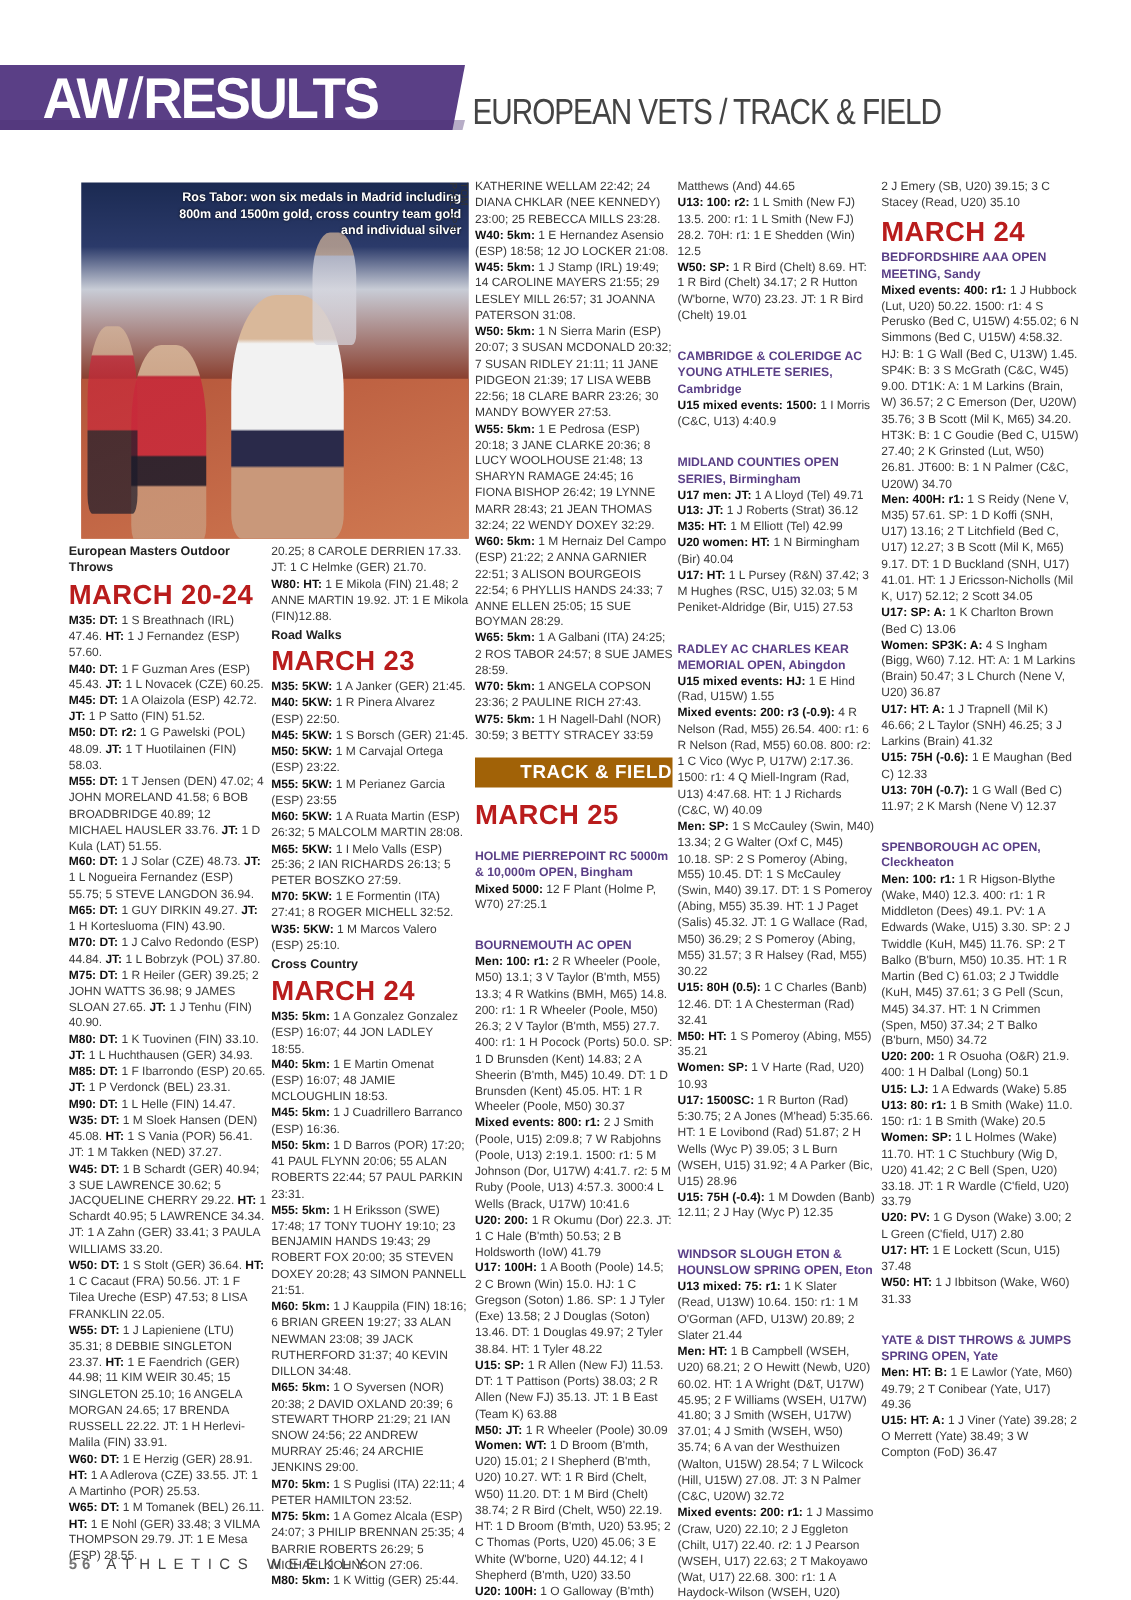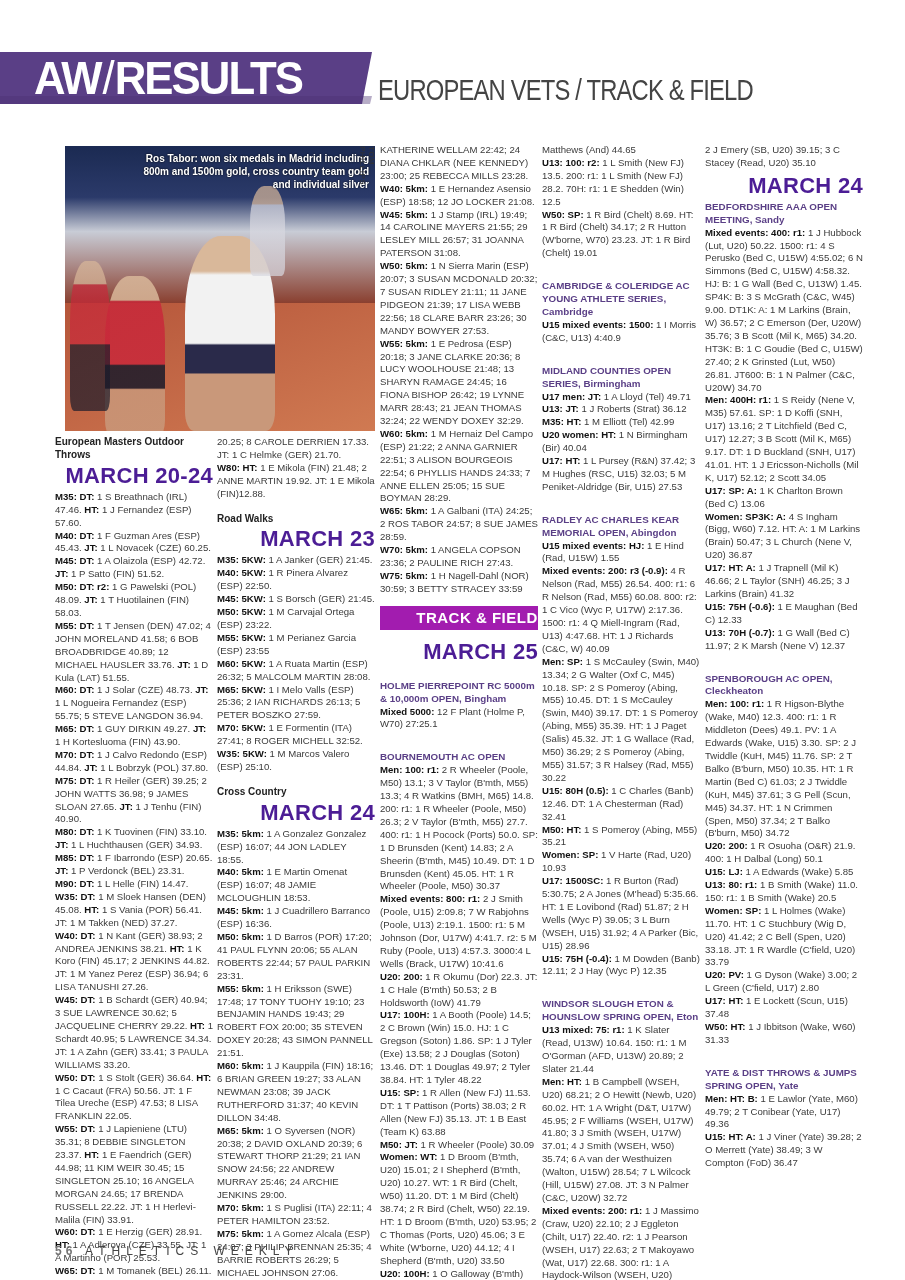--- a/index.html
+++ b/index.html
@@ -10,24 +10,24 @@
   .banner-text .slash{font-weight:normal;margin:0 2px;}
   .section-title{position:absolute;left:378px;top:74px;font-size:29px;color:#444;letter-spacing:-1px;transform:scaleX(0.82);transform-origin:left;white-space:nowrap;}
   .photo{position:absolute;left:65px;top:146px;width:310px;height:285px;overflow:hidden;background:linear-gradient(180deg,#1b2a52 0%,#2b3a6a 18%,#c8ccd6 30%,#8a4030 55%,#b85a38 80%,#c46a44 100%);}
   .photo .track{position:absolute;left:0;bottom:0;width:100%;height:45%;background:linear-gradient(160deg,#b5553a,#d07a52);}
   .photo .runner{position:absolute;border-radius:40% 40% 10% 10%;}
   .photo .caption{position:absolute;right:6px;top:6px;width:240px;text-align:right;color:#fff;font-weight:bold;font-size:10px;line-height:13px;text-shadow:0 0 2px #000;}
   .credit{position:absolute;left:366px;top:146px;width:10px;height:60px;writing-mode:vertical-rl;font-size:8px;color:#333;letter-spacing:0.5px;}
   .col{position:absolute;width:158px;font-size:9.6px;line-height:12.9px;color:#3a3a3a;font-family:"Liberation Sans",sans-serif;}
   .col p{margin:0;}
   .col b{color:#111;}
-  .col .h-date{font-size:22px;font-weight:bold;color:#4c1d95;line-height:24px;margin:2px 0 3px;letter-spacing:0.3px;text-align:right;}
-  .col .h-sub{font-weight:bold;color:#222;font-size:10px;margin-top:12px;}
+  .col .h-date{font-size:22px;font-weight:bold;color:#b91c1c;line-height:24px;margin:2px 0 3px;letter-spacing:0.3px;}
+  .col .h-sub{font-weight:bold;color:#222;font-size:10px;margin-top:2px;}
   .col .h-meet{font-weight:bold;color:#5a3f86;margin-top:20px;font-size:9.8px;}
-  .tf-bar{background:#a21caf;color:#fff;font-weight:bold;font-size:15px;text-align:center;line-height:24px;height:24px;margin:10px 0 10px;letter-spacing:0.5px;padding-left:36px;}
+  .tf-bar{background:#a16207;color:#fff;font-weight:bold;font-size:15px;text-align:center;line-height:24px;height:24px;margin:10px 0 10px;letter-spacing:0.5px;padding-left:36px;}
   .footer{position:absolute;left:55px;top:1244px;font-size:12px;letter-spacing:6px;color:#444;}
   .footer b{color:#737373;letter-spacing:4px;text-align:center;}
 </style>
 </head>
 <body>
 
 <div class="banner">
   <svg width="372" height="52">
     <polygon points="0,0 372,0 362,52 0,52" fill="#5a3f86"></polygon>
     <polygon points="0,44 372,44 370,52 0,52" fill="#4a3272" opacity="0.4"></polygon>
@@ -58,21 +58,20 @@
       <p><b>M50: DT: r2:</b><span> 1 G Pawelski (POL) 48.09. </span><b>JT:</b><span> 1 T Huotilainen (FIN) 58.03.</span></p>
       <p><b>M55: DT:</b><span> 1 T Jensen (DEN) 47.02; 4 JOHN MORELAND 41.58; 6 BOB BROADBRIDGE 40.89; 12 MICHAEL HAUSLER 33.76. </span><b>JT:</b><span> 1 D Kula (LAT) 51.55.</span></p>
       <p><b>M60: DT:</b><span> 1 J Solar (CZE) 48.73. </span><b>JT:</b><span> 1 L Nogueira Fernandez (ESP) 55.75; 5 STEVE LANGDON 36.94.</span></p>
       <p><b>M65: DT:</b><span> 1 GUY DIRKIN 49.27. </span><b>JT:</b><span> 1 H Kortesluoma (FIN) 43.90.</span></p>
       <p><b>M70: DT:</b><span> 1 J Calvo Redondo (ESP) 44.84. </span><b>JT:</b><span> 1 L Bobrzyk (POL) 37.80.</span></p>
       <p><b>M75: DT:</b><span> 1 R Heiler (GER) 39.25; 2 JOHN WATTS 36.98; 9 JAMES SLOAN 27.65. </span><b>JT:</b><span> 1 J Tenhu (FIN) 40.90.</span></p>
       <p><b>M80: DT:</b><span> 1 K Tuovinen (FIN) 33.10. </span><b>JT:</b><span> 1 L Huchthausen (GER) 34.93.</span></p>
       <p><b>M85: DT:</b><span> 1 F Ibarrondo (ESP) 20.65. </span><b>JT:</b><span> 1 P Verdonck (BEL) 23.31.</span></p>
       <p><b>M90: DT:</b><span> 1 L Helle (FIN) 14.47.</span></p>
       <p><b>W35: DT:</b><span> 1 M Sloek Hansen (DEN) 45.08. </span><b>HT:</b><span> 1 S Vania (POR) 56.41. JT: 1 M Takken (NED) 37.27.</span></p>
-      <p><b>W40: DT:</b><span> 1 N Kant (GER) 38.93; 2 ANDREA JENKINS 38.21. </span><b>HT:</b><span> 1 K Koro (FIN) 45.17; 2 JENKINS 44.82. JT: 1 M Yanez Perez (ESP) 36.94; 6 LISA TANUSHI 27.26.</span></p>
       <p><b>W45: DT:</b><span> 1 B Schardt (GER) 40.94; 3 SUE LAWRENCE 30.62; 5 JACQUELINE CHERRY 29.22. </span><b>HT:</b><span> 1 Schardt 40.95; 5 LAWRENCE 34.34. JT: 1 A Zahn (GER) 33.41; 3 PAULA WILLIAMS 33.20.</span></p>
       <p><b>W50: DT:</b><span> 1 S Stolt (GER) 36.64. </span><b>HT:</b><span> 1 C Cacaut (FRA) 50.56. JT: 1 F Tilea Ureche (ESP) 47.53; 8 LISA FRANKLIN 22.05.</span></p>
       <p><b>W55: DT:</b><span> 1 J Lapieniene (LTU) 35.31; 8 DEBBIE SINGLETON 23.37. </span><b>HT:</b><span> 1 E Faendrich (GER) 44.98; 11 KIM WEIR 30.45; 15 SINGLETON 25.10; 16 ANGELA MORGAN 24.65; 17 BRENDA RUSSELL 22.22. JT: 1 H Herlevi-Malila (FIN) 33.91.</span></p>
       <p><b>W60: DT:</b><span> 1 E Herzig (GER) 28.91. </span><b>HT:</b><span> 1 A Adlerova (CZE) 33.55. JT: 1 A Martinho (POR) 25.53.</span></p>
       <p><b>W65: DT:</b><span> 1 M Tomanek (BEL) 26.11. </span><b>HT:</b><span> 1 E Nohl (GER) 33.48; 3 VILMA THOMPSON 29.79. JT: 1 E Mesa (ESP) 28.55.</span></p>
     </div>
 </div>
 
 <div class="col" id="col2" style="left:217px;top:436px;">
   <p>20.25; 8 CAROLE DERRIEN 17.33. JT: 1 C Helmke (GER) 21.70.</p>

